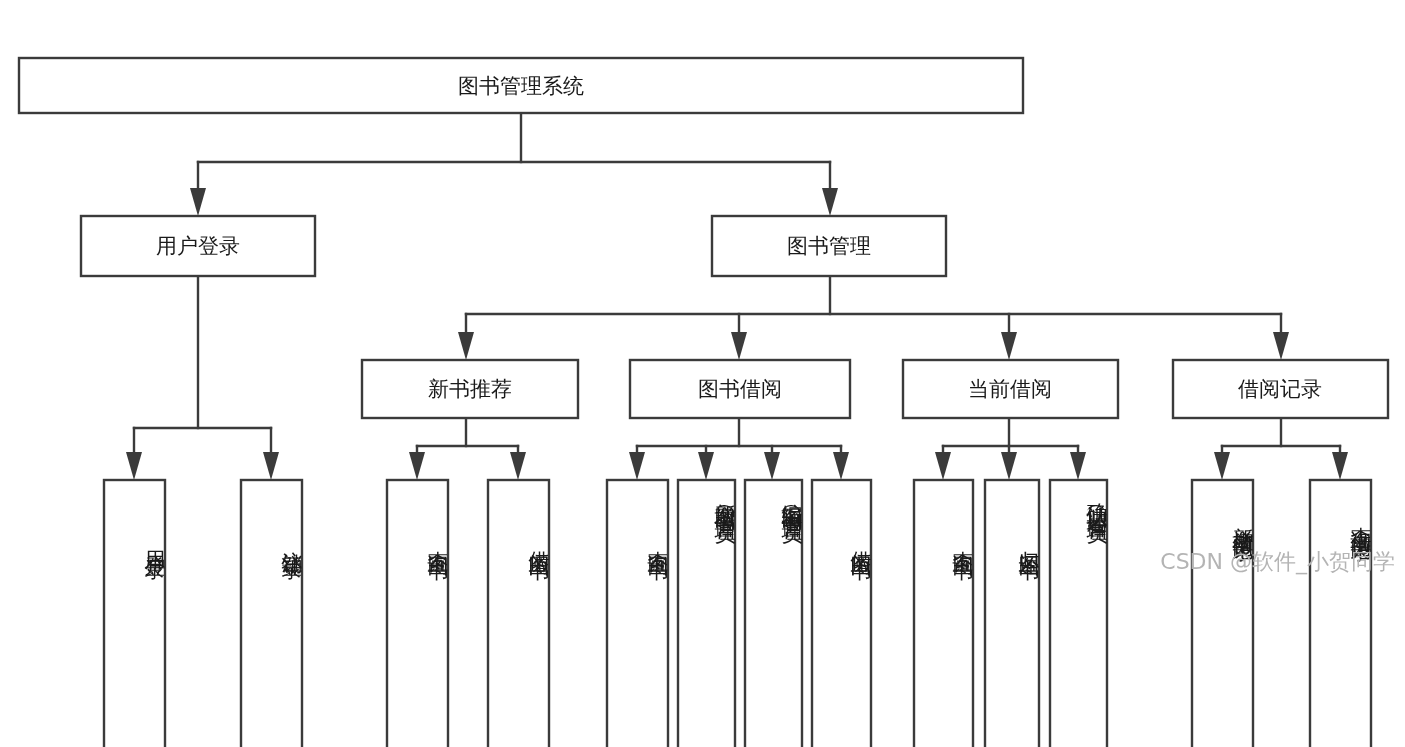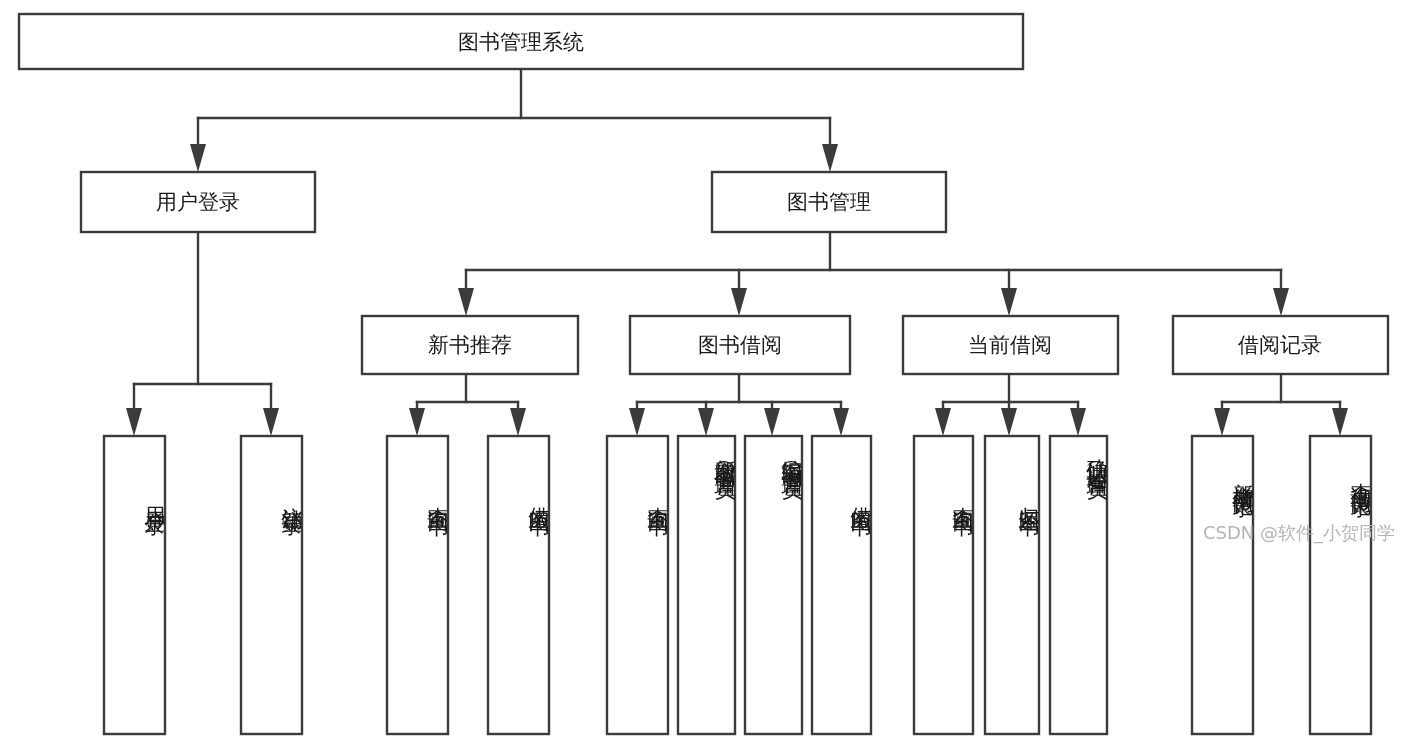--- a/index.html
+++ b/index.html
@@ -11,20 +11,21 @@
     width: 1405px;
     height: 747px;
     font-family: "DejaVu Sans", "Liberation Sans", sans-serif;
     overflow: hidden;
   }
   #diagram-root {
     position: relative;
     width: 1405px;
     height: 551px;
     background: #ffffff;
+    margin-top: 44px;
   }
   svg#tree-svg {
     position: absolute;
     left: 0;
     top: 0;
     width: 1405px;
     height: 747px;
     display: block;
   }
   .node-box {
@@ -59,23 +60,23 @@
     color: #1a1a1a;
     letter-spacing: 3px;
     text-align: center;
     white-space: nowrap;
     pointer-events: none;
     user-select: none;
   }
   #watermark {
     position: absolute;
     right: 10px;
-    bottom: 6px;
-    font-family: "DejaVu Sans", "Liberation Sans", sans-serif;
-    font-size: 18px;
+    bottom: 18px;
+    font-family: "DejaVu Sans", "Liberation Sans", sans-serif;
+    font-size: 22px;
     color: #b4b4b4;
     white-space: nowrap;
     user-select: none;
   }
 </style>
 </head>
 <body>
 
 <div id="diagram-root">
 

